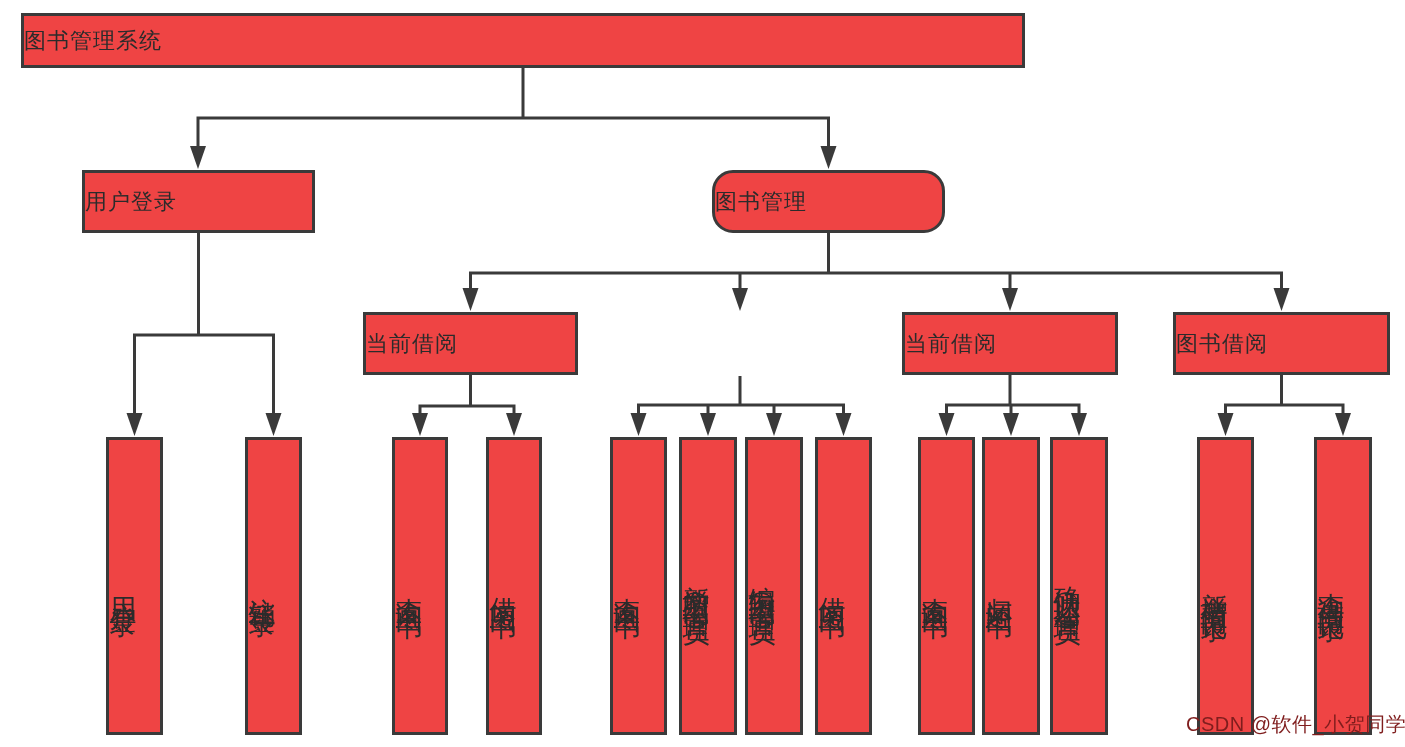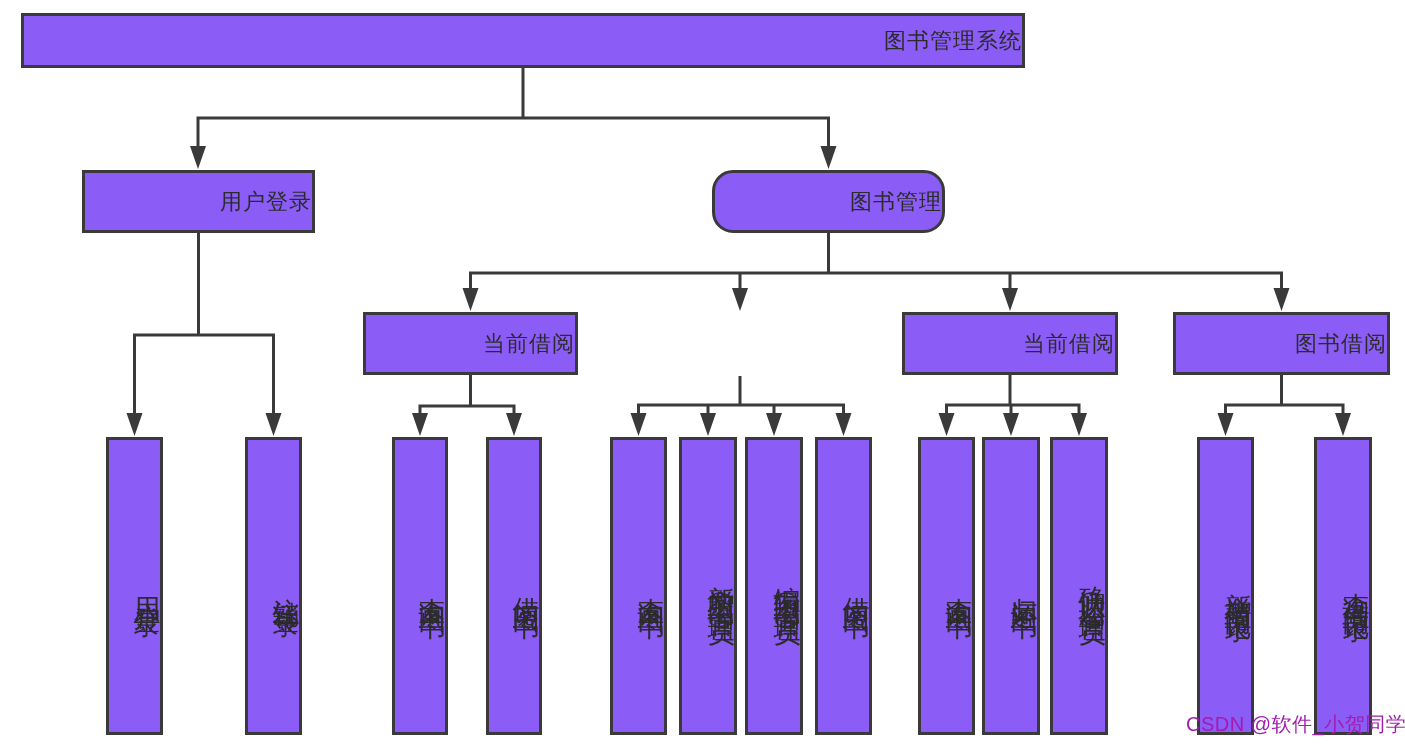--- a/index.html
+++ b/index.html
@@ -8,38 +8,38 @@
     width:1405px;height:747px;
     background:#ffffff;
     font-family:"Liberation Sans","DejaVu Sans",sans-serif;
     overflow:hidden;
   }
   .wires{position:absolute;left:0;top:0;width:1405px;height:747px;}
   .node{
     position:absolute;
     box-sizing:border-box;
     border:3px solid #3a3a3a;
-    background:#8b5cf6;
-    display:flex;align-items:center;justify-content:flex-end;
+    background:#ef4444;
+    display:flex;align-items:center;justify-content:flex-start;
     color:#2b2b2b;
   }
   .hnode{font-size:22px;letter-spacing:1px;white-space:nowrap;}
   .leaf span{
     writing-mode:vertical-rl;
     text-orientation:mixed;
     font-size:27px;
     letter-spacing:5px;
     line-height:1;
     color:#2b2b2b;
   }
   .watermark{
     position:absolute;
     left:1186px;top:711px;
     font-size:20px;
-    color:#a21caf;
+    color:#7f1d1d;
     white-space:nowrap;
     z-index:5;
     letter-spacing:0.5px;
   }
 </style>
 </head>
 <body>
 
 <div class="canvas">
 

